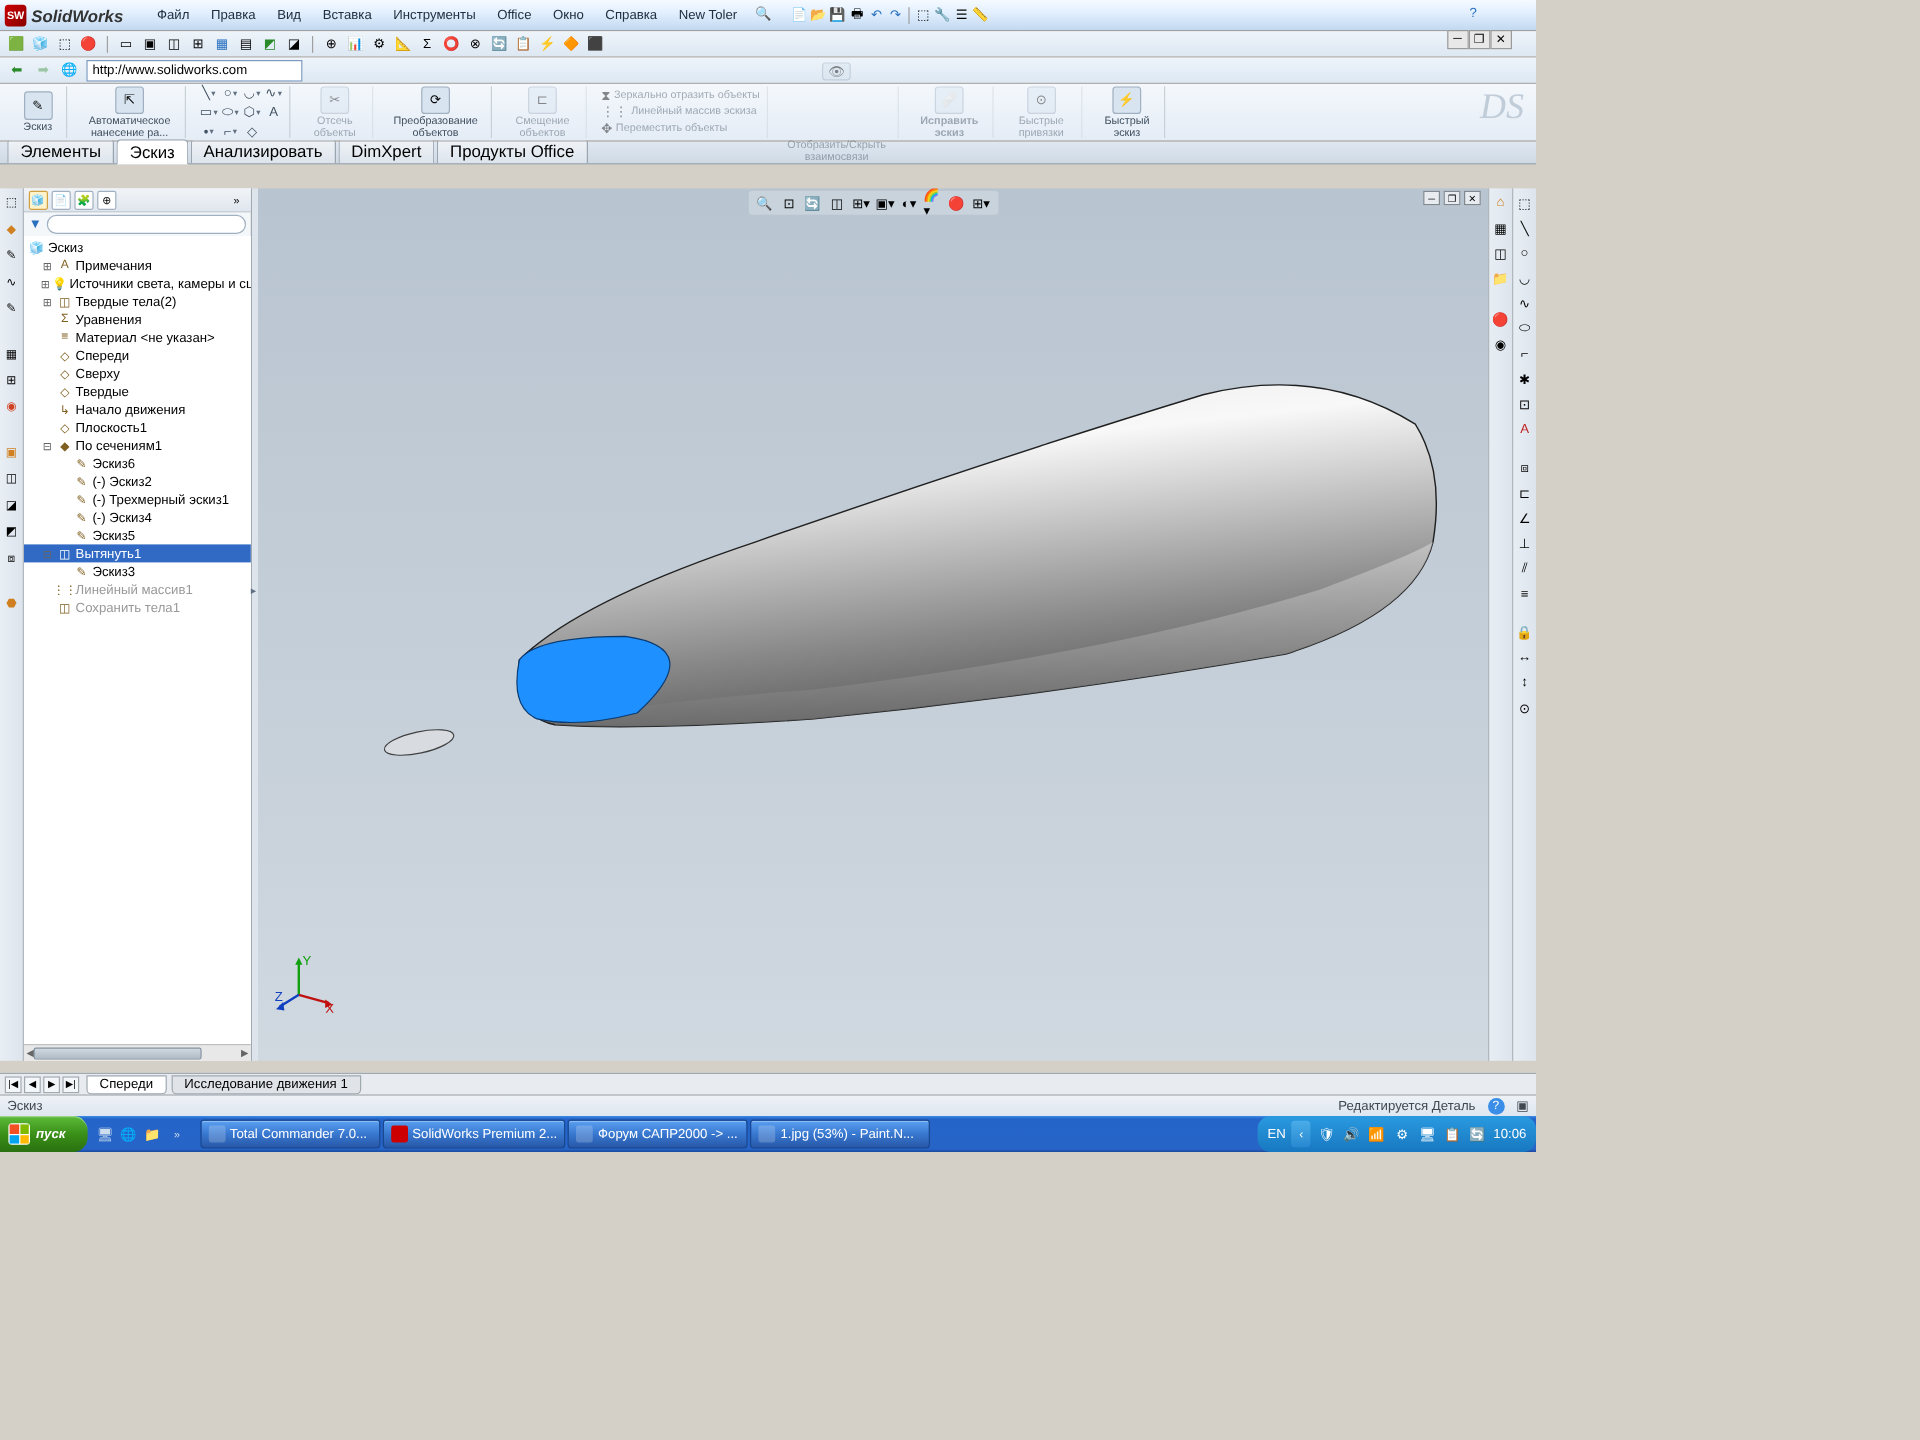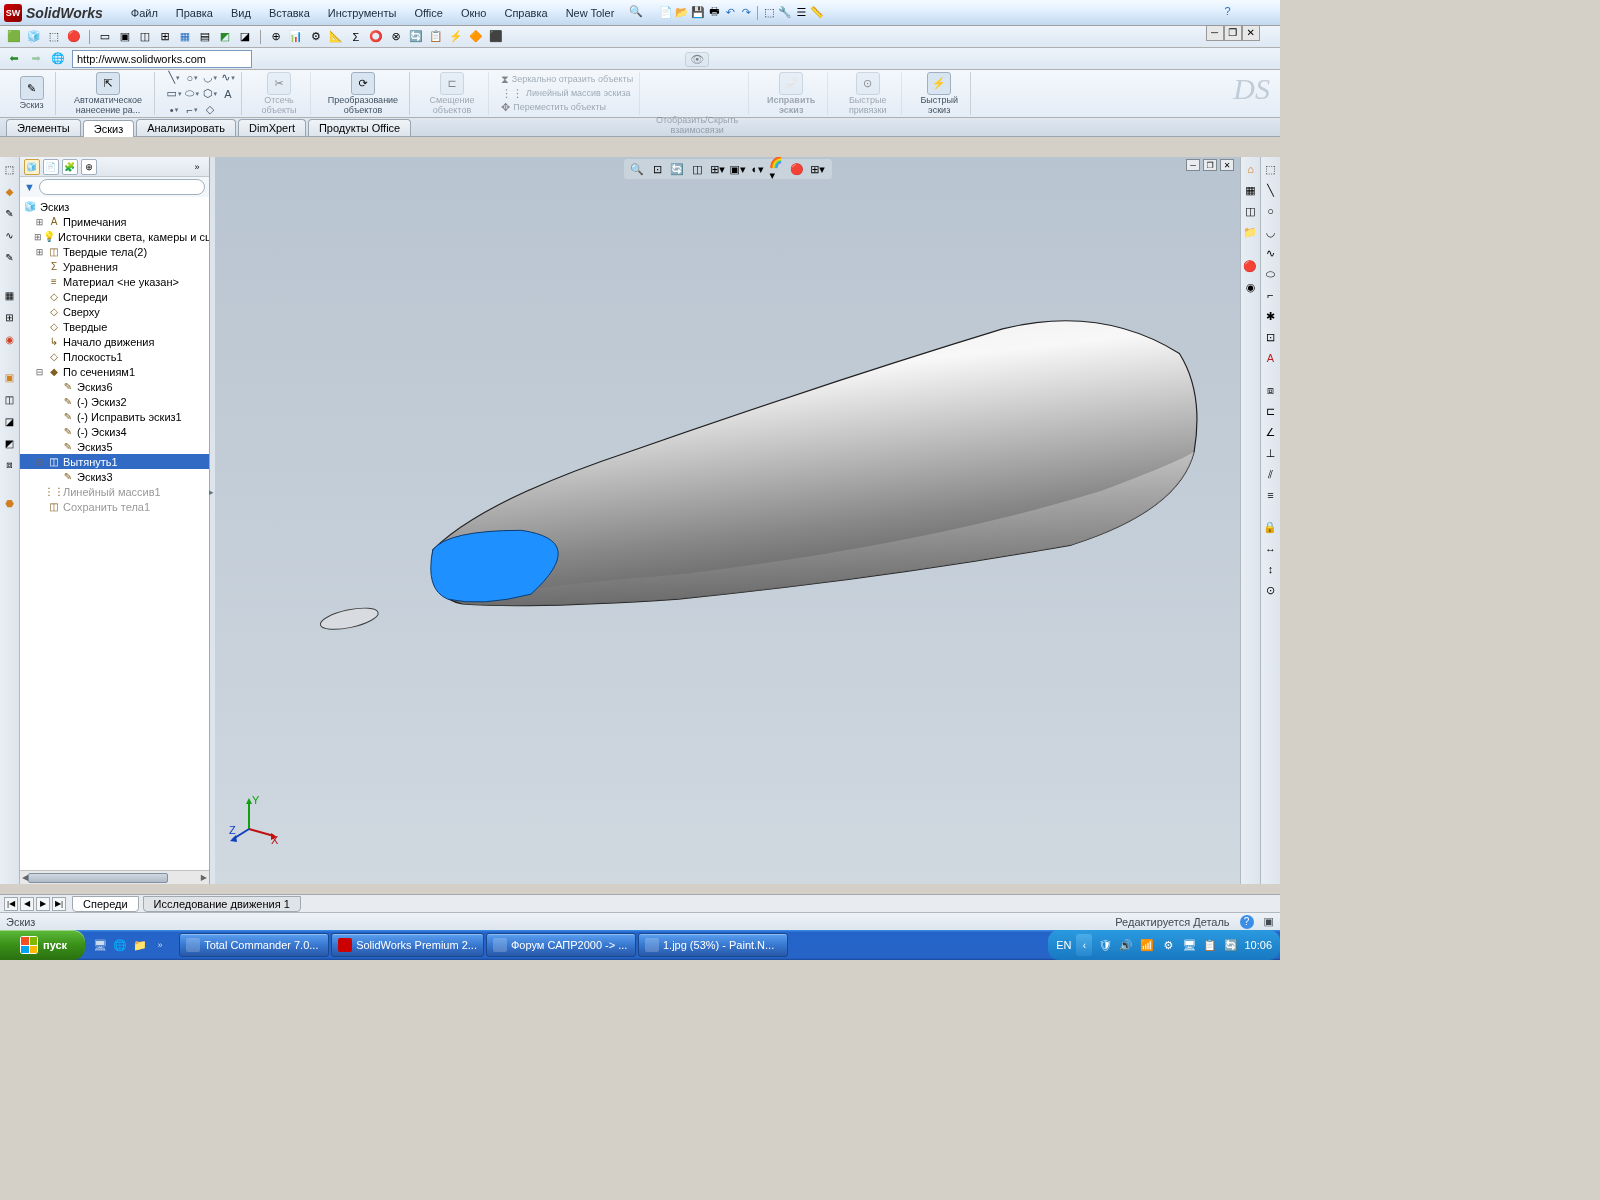--- a/index.html
+++ b/index.html
@@ -34,21 +34,21 @@
 .rgroup.disabled { opacity:0.45;}
 .sketch-mini { display:flex; flex-direction:column; gap:2px; padding:0 6px; border-right:1px solid #c8d0d8; justify-content:center;}
 .mini-row { display:flex; gap:4px;}
 .mini-btn { width:14px; height:14px; border:1px solid transparent; display:flex; align-items:center; justify-content:center; font-size:11px; color:#405060; cursor:default;}
 .mini-btn.drop::after{content:"▾"; font-size:7px; margin-left:1px; color:#607080;}
 
 .ds-logo { position:absolute; right:10px; top:2px; font-size:30px; font-style:italic; color:#c0ccd8; font-family:Georgia,serif;}
 
 
 .tabstrip { height:19px; background:linear-gradient(to bottom,#dfe8f1,#cfd9e4); display:flex; align-items:flex-end; padding:0 6px; border-bottom:1px solid #9aa5b0;}
-.tab { padding:2px 10px 2px 10px; background:linear-gradient(to bottom,#f0f4f8,#dde4ec); border:1px solid #9aa5b0; border-bottom:none; margin-right:2px; border-radius:4px 4px 0 0; font-size:11px; cursor:default;}
+.tab { padding:2px 10px 2px 10px; background:linear-gradient(to bottom,#f0f4f8,#dde4ec); border:1px solid #9aa5b0; border-bottom:none; margin-right:2px; border-radius:4px 4px 0 0; font-size:14px; cursor:default;}
 .tab.active { background:#fff; font-weight:normal; position:relative; top:1px;}
 
 
 .main { position:absolute; left:0; right:0; top:157px; bottom:46px; display:flex; }
 .left-toolstrip { width:20px; background:linear-gradient(to right,#e8eef4,#dde4ec); border-right:1px solid #b0b8c0; display:flex; flex-direction:column; align-items:center; padding-top:4px; gap:6px;}
 .left-toolstrip .vbtn { width:16px; height:16px; border:1px solid transparent; display:flex; align-items:center; justify-content:center; font-size:10px;}
 
 .panel { width:190px; background:#f4f7fa; border-right:1px solid #a0a8b0; display:flex; flex-direction:column; }
 .panel-tabs { height:20px; background:linear-gradient(to bottom,#f0f4f8,#e0e6ee); display:flex; align-items:center; padding:0 4px; gap:3px; border-bottom:1px solid #c0c8d0;}
 .ptab { width:16px; height:16px; border:1px solid #a0b0c0; background:#fff; border-radius:2px; display:flex; align-items:center; justify-content:center; font-size:9px;}
@@ -86,21 +86,21 @@
 .rstrip .vbtn { width:16px; height:16px; display:flex; align-items:center; justify-content:center; font-size:11px;}
 
 
 .bottom-area { position:absolute; left:0; right:0; bottom:28px; height:18px; background:#e8ecf0; display:flex; align-items:center; border-top:1px solid #a0a8b0; padding:0 4px;}
 .bottom-area .bbtn { width:14px; height:14px; border:1px solid #a0a8b0; margin-right:2px; background:#f4f7fa; font-size:8px; display:flex; align-items:center; justify-content:center;}
 .btab { padding:1px 10px; background:#fff; border:1px solid #a0a8b0; margin-left:4px; border-radius:0 0 4px 4px; font-size:11px;}
 .btab.inactive { background:#e0e4e8;}
 
 
 .taskbar { position:absolute; left:0; right:0; bottom:0; height:30px; background:linear-gradient(to bottom,#3a8ee8 0%,#2464c8 8%,#2764c8 92%,#1a4a9c 100%); display:flex; align-items:center; z-index:10;}
-.start-btn { height:30px; padding:0 18px 0 20px; background:linear-gradient(to bottom,#5dbb3a 0%,#3a9018 50%,#2a7010 100%); border-radius:0 12px 12px 0; display:flex; align-items:center; gap:5px; color:#fff; font-weight:bold; font-size:14px; box-shadow:inset 0 1px 0 rgba(255,255,255,0.4);}
+.start-btn { height:30px; padding:0 18px 0 7px; background:linear-gradient(to bottom,#5dbb3a 0%,#3a9018 50%,#2a7010 100%); border-radius:0 12px 12px 0; display:flex; align-items:center; gap:5px; color:#fff; font-weight:bold; font-style:italic; font-size:14px; box-shadow:inset 0 1px 0 rgba(255,255,255,0.4);}
 .start-logo{width:18px;height:18px;background:#fff;border-radius:3px;display:grid;grid-template-columns:1fr 1fr;grid-template-rows:1fr 1fr;gap:1px;padding:1px;}
 .start-logo div:nth-child(1){background:#f25022;}.start-logo div:nth-child(2){background:#7fba00;}.start-logo div:nth-child(3){background:#00a4ef;}.start-logo div:nth-child(4){background:#ffb900;}
 .ql { display:flex; gap:2px; padding:0 6px; align-items:center;}
 .ql .qi { width:18px; height:20px; display:flex; align-items:center; justify-content:center; color:#cde;}
 .tasks { display:flex; gap:2px; padding:0 4px; flex:1;}
 .taskbtn { height:24px; min-width:150px; max-width:160px; background:linear-gradient(to bottom,#5ba0f0 0%,#3878d0 50%,#2858a8 100%); border:1px solid #1a4890; border-radius:3px; display:flex; align-items:center; padding:0 6px; gap:4px; color:#fff; font-size:11px; overflow:hidden; white-space:nowrap; box-shadow:inset 0 1px 0 rgba(255,255,255,0.3);}
 .taskbtn .ti{width:14px;height:14px;background:#fff3;border-radius:2px;flex-shrink:0;}
 .tray { background:linear-gradient(to bottom,#2a9ae0 0%,#1878c0 100%); height:30px; display:flex; align-items:center; padding:0 8px; gap:5px; color:#fff; font-size:11px;border-radius:11px;}
 .tray .ti{width:16px;height:16px;display:flex;align-items:center;justify-content:center;}
 .arrow-tray{width:16px;height:22px;background:linear-gradient(to bottom,#4aade8,#2888d0);border-radius:3px;display:flex;align-items:center;justify-content:center;color:#fff;font-size:10px;}
@@ -371,21 +371,21 @@
           <span>Эскиз6</span>
         </div>
         <div class="tnode ind2">
           <span class="texp"></span>
           <span class="ticon" style="color:#806020;">✎</span>
           <span>(-) Эскиз2</span>
         </div>
         <div class="tnode ind2">
           <span class="texp"></span>
           <span class="ticon" style="color:#806020;">✎</span>
-          <span>(-) Исправить эскиз1</span>
+          <span>(-) Трехмерный эскиз1</span>
         </div>
         <div class="tnode ind2">
           <span class="texp"></span>
           <span class="ticon" style="color:#806020;">✎</span>
           <span>(-) Эскиз4</span>
         </div>
         <div class="tnode ind2">
           <span class="texp"></span>
           <span class="ticon" style="color:#806020;">✎</span>
           <span>Эскиз5</span>

